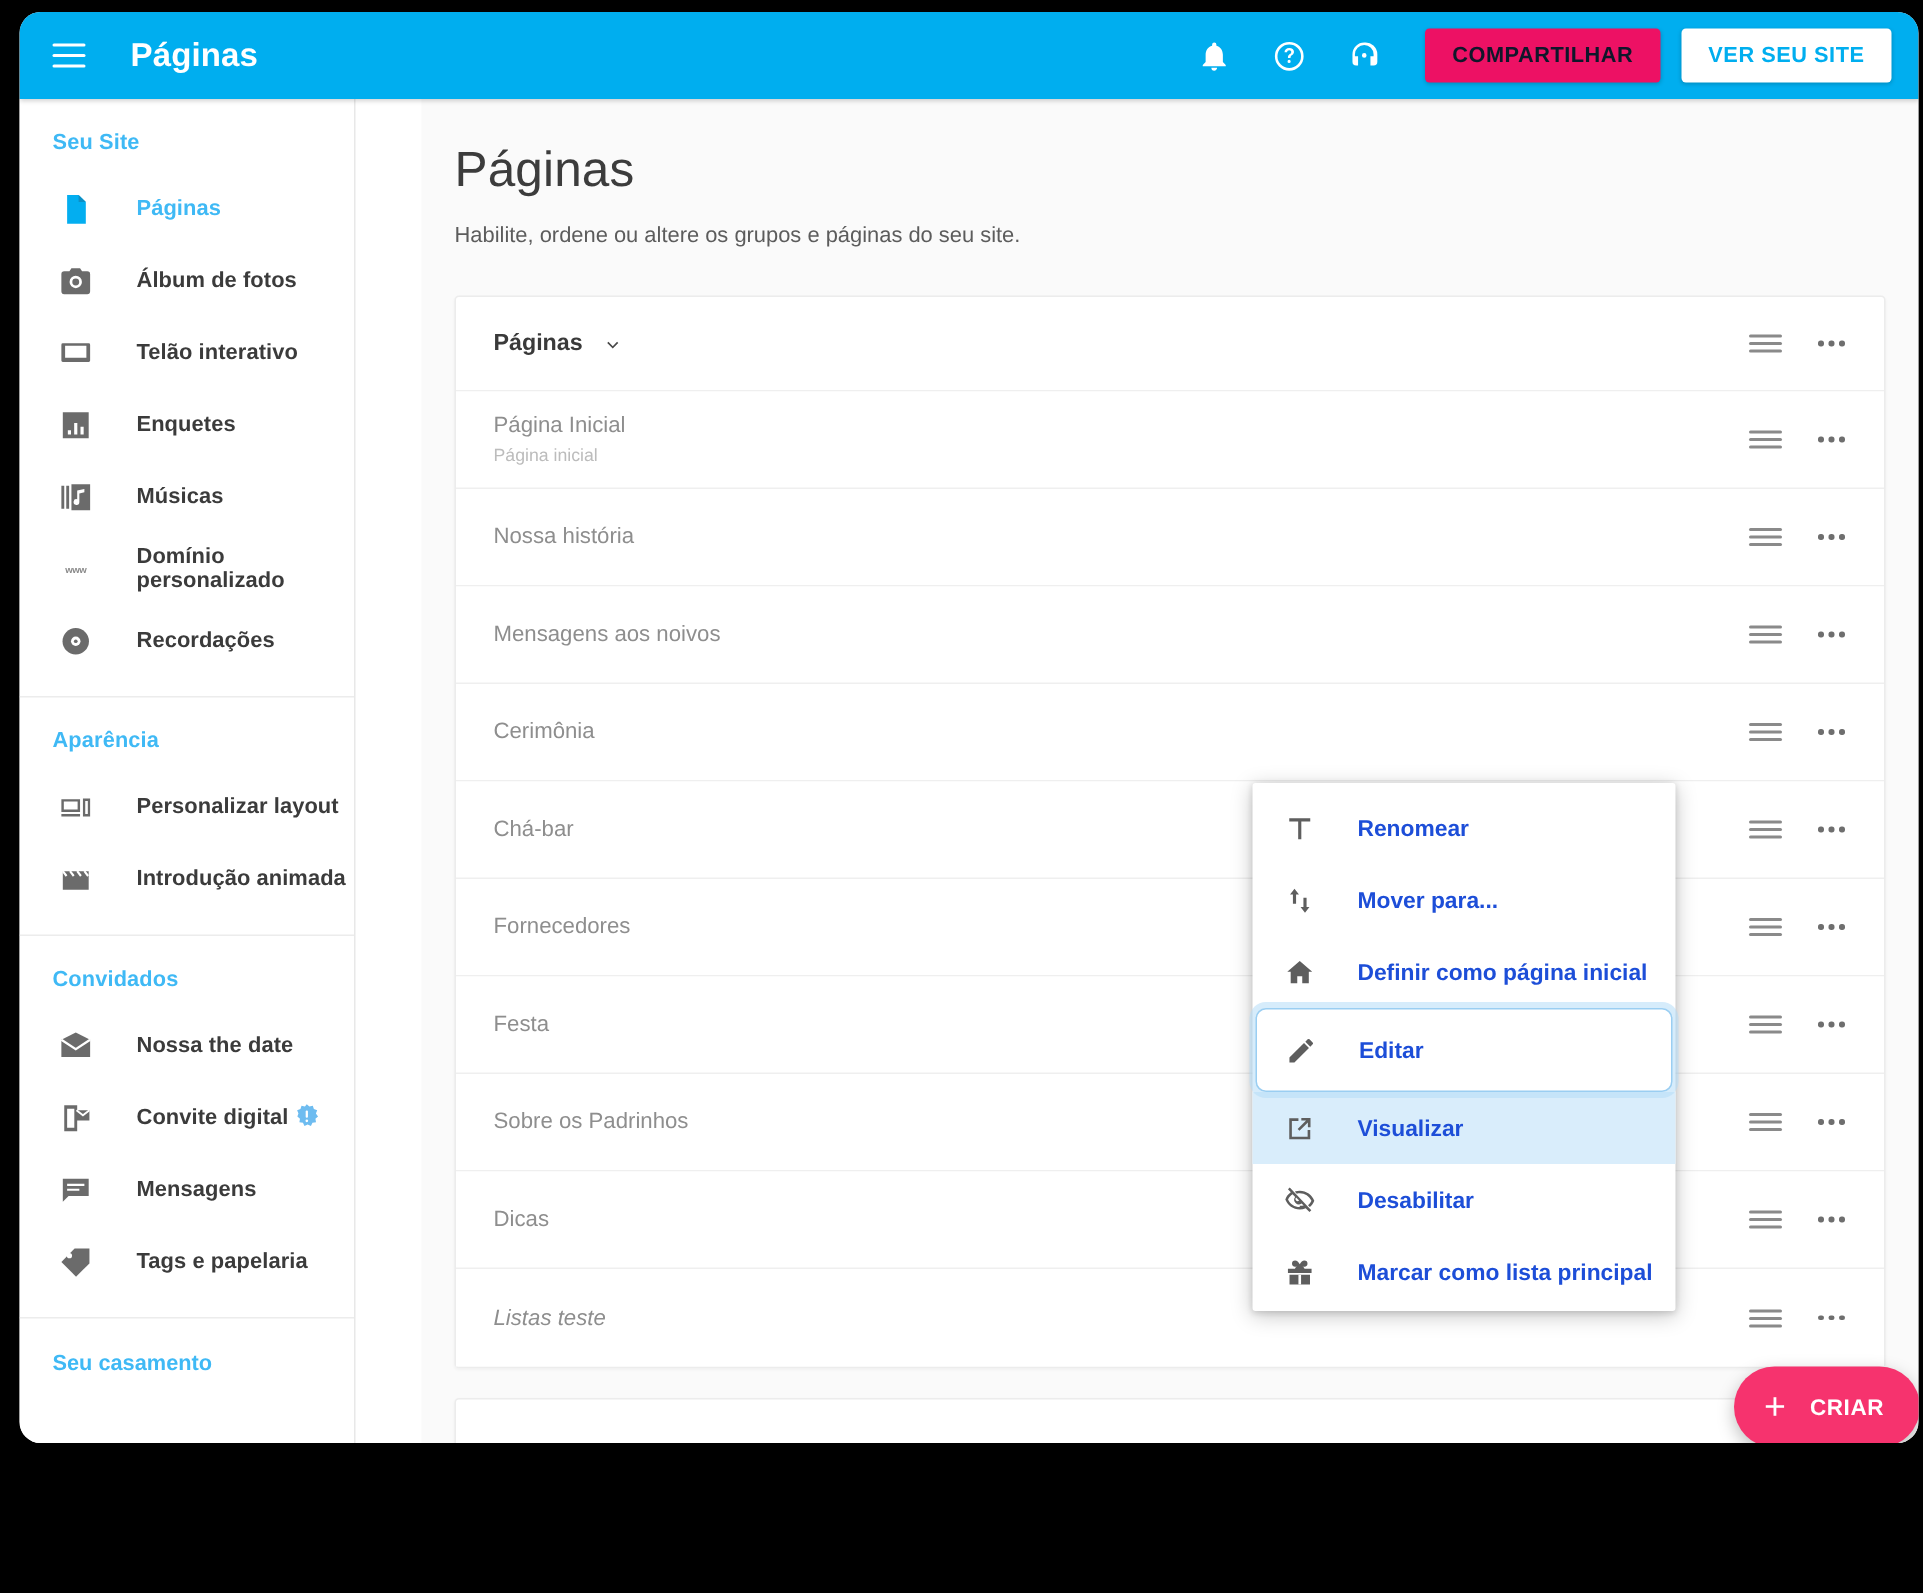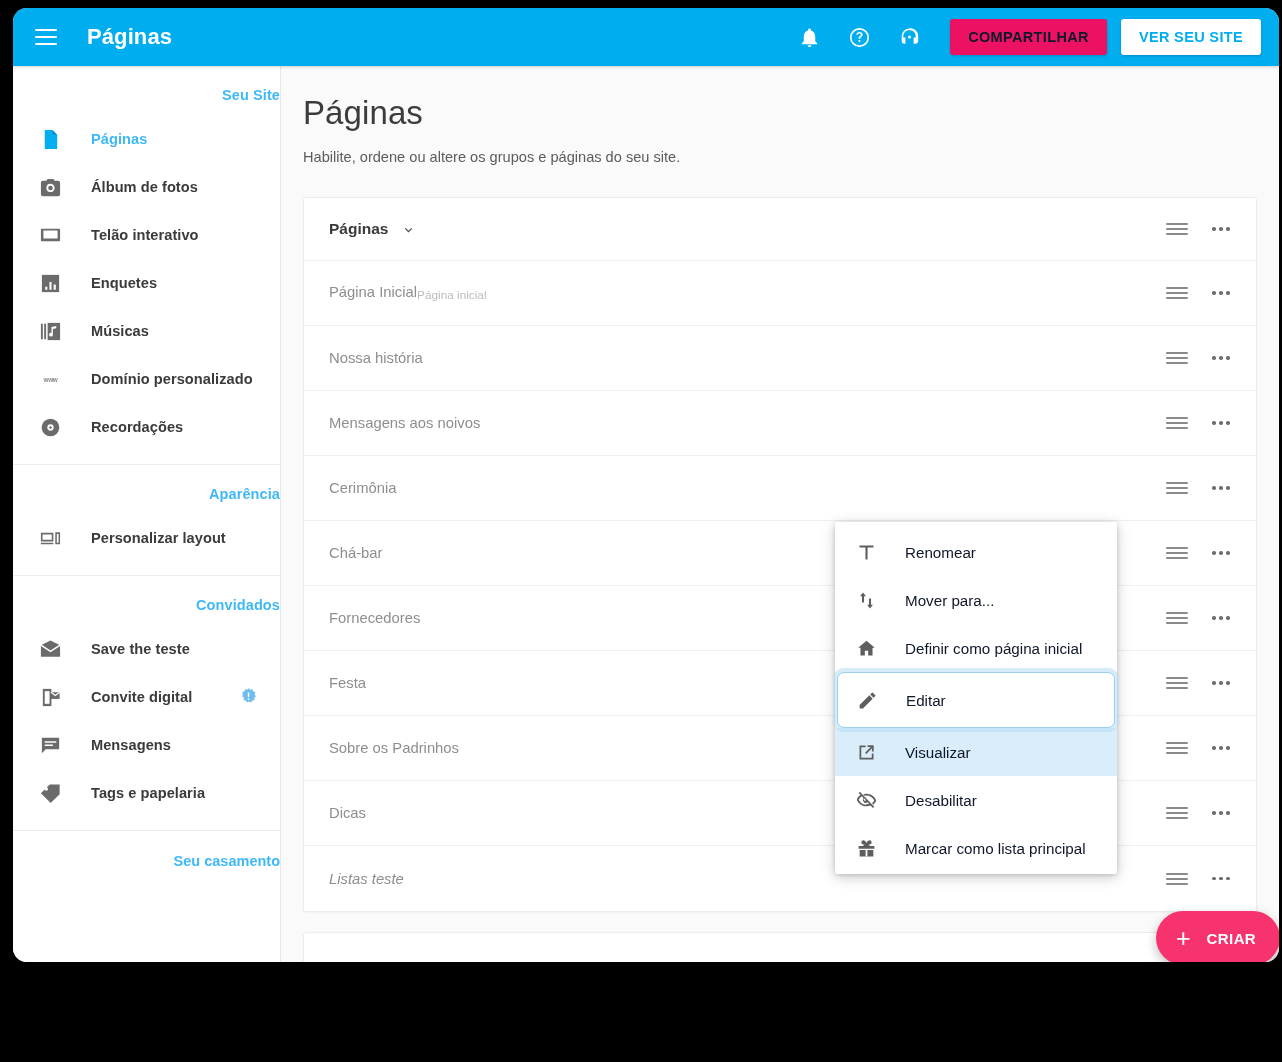--- a/index.html
+++ b/index.html
@@ -55,26 +55,25 @@
     background: #fff; color: #00AEEF;
     border: none; border-radius: 3px;
     font-family: inherit; font-size: 14.5px; font-weight: 700;
     letter-spacing: .35px; cursor: pointer;
     box-shadow: 0 1px 3px rgba(0,0,0,.2);
   }
 
   
   .sidebar {
     position: absolute; left: 0; top: 58px;
-    width: 268px; height: 896px;
+    width: 224px; height: 896px;
     background: #fff;
     border-right: 1px solid #e8e8e8;
     overflow: hidden;
     z-index: 20;
-    text-align: right;
   }
   .side-section { border-bottom: 1px solid #ececec; padding-bottom: 13px; }
   .side-section.last { border-bottom: 1px solid #ececec; }
   .side-header {
     color: #3FB9F5; font-size: 14.5px; font-weight: 700;
     padding: 21px 0 12px 22px; letter-spacing: .1px;
   }
   .side-item {
     height: 48px; display: flex; align-items: center;
     padding-left: 22px; cursor: pointer; position: relative;
@@ -133,21 +132,21 @@
   }
   .chev { margin-left: 13px; display:flex; align-items:center; cursor:pointer; }
   .chev svg { width: 15px; height: 15px; fill: #4A4A4A; }
 
   .page-row {
     height: 65px; display: flex; align-items: center;
     padding: 0 22px 0 25px; border-bottom: 1px solid #EFEFEF;
     background: #fff;
   }
   .page-row:last-child { border-bottom: none; font-style: italic; }
-  .row-texts { display: flex; flex-direction: row; justify-content: center; }
+  .row-texts { display: flex; flex-direction: column; justify-content: center; }
   .row-name { font-size: 14.8px; color: #8E8E8E; font-weight: 400; }
   .row-sub { font-size: 11.8px; color: #BCBCBC; margin-top: 4px; }
   .row-spacer { flex: 1; }
 
   .drag-handle {
     width: 22px; height: 18px; display: flex; flex-direction: column;
     justify-content: center; gap: 3px; cursor: grab; margin-right: 20px;
   }
   .drag-handle i { display: block; height: 2px; background: #8A8A8A; border-radius: 1px; }
   .kebab {
@@ -166,21 +165,21 @@
     z-index: 60;
     padding: 6px 0;
   }
   .ctx-item {
     height: 48px; display: flex; align-items: center;
     padding-left: 18px; cursor: pointer; position: relative;
   }
   .ctx-item .cic { width: 26px; display:flex; align-items:center; justify-content:center; }
   .ctx-item .cic svg { width: 21px; height: 21px; fill: #5E5E5E; }
   .ctx-item .clbl {
-    margin-left: 26px; font-size: 15.2px; color: #0f172a; font-weight: 400;
+    margin-left: 26px; font-size: 15.2px; color: #1d4ed8; font-weight: 700;
   }
   .ctx-item.hl-band { background: #D9EDFB; }
   .ctx-item.focused {
     background: #fff;
     border: 1.6px solid #9ACEF2;
     border-radius: 7px;
     height: 56px;
     margin: 0 2px;
     padding-left: 16px;
     box-shadow: 0 0 0 4px rgba(180,220,248,0.55);
@@ -314,33 +313,42 @@
 
       <div class="side-item">
         <span class="ic">
           <svg viewBox="0 0 24 24">
               <path d="M2 6h13v9H2zm1.7 1.7v5.6h9.6V7.7H3.7zM2 16.4h13v1.7H2zM17 5.6h5v12.5h-5zm1.6 1.7v9.1h1.8V7.3h-1.8z"></path>
             </svg>
         </span>
         <span class="lbl">Personalizar layout</span>
       </div>
 
+      <div class="side-item">
+        <span class="ic">
+          <svg viewBox="0 0 24 24">
+              <path d="M3 6h18v13H3z"></path>
+              <path d="M3 6l2.6 3.4M8 6l2.6 3.4M13 6l2.6 3.4M18 6l2.6 3.4" stroke="#fff" stroke-width="1.5" fill="none"></path>
+            </svg>
+        </span>
+        <span class="lbl">Introdução animada</span>
+      </div>
     </div>
 
     <div class="side-section last">
       <div class="side-header">Convidados</div>
 
       <div class="side-item">
         <span class="ic">
           <svg viewBox="0 0 24 24">
               <path d="M2 7.5l10-5 10 5v12H2z"></path>
               <path d="M2 7.5l10 6.5 10-6.5" stroke="#fff" stroke-width="1.6" fill="none"></path>
             </svg>
         </span>
-        <span class="lbl">Save the teste</span>
+        <span class="lbl">Nossa the date</span>
       </div>
 
 
       <div class="side-item">
         <span class="ic">
           <svg viewBox="0 0 24 24">
               <path d="M4 3h9v18H4z"></path>
               <path d="M6 5.4h5v13.2H6z" fill="#fff"></path>
               <path d="M12.5 6.5h9v7h-9z"></path>
               <path d="M12.5 6.5l4.5 3.4 4.5-3.4" stroke="#fff" stroke-width="1.3" fill="none"></path>

